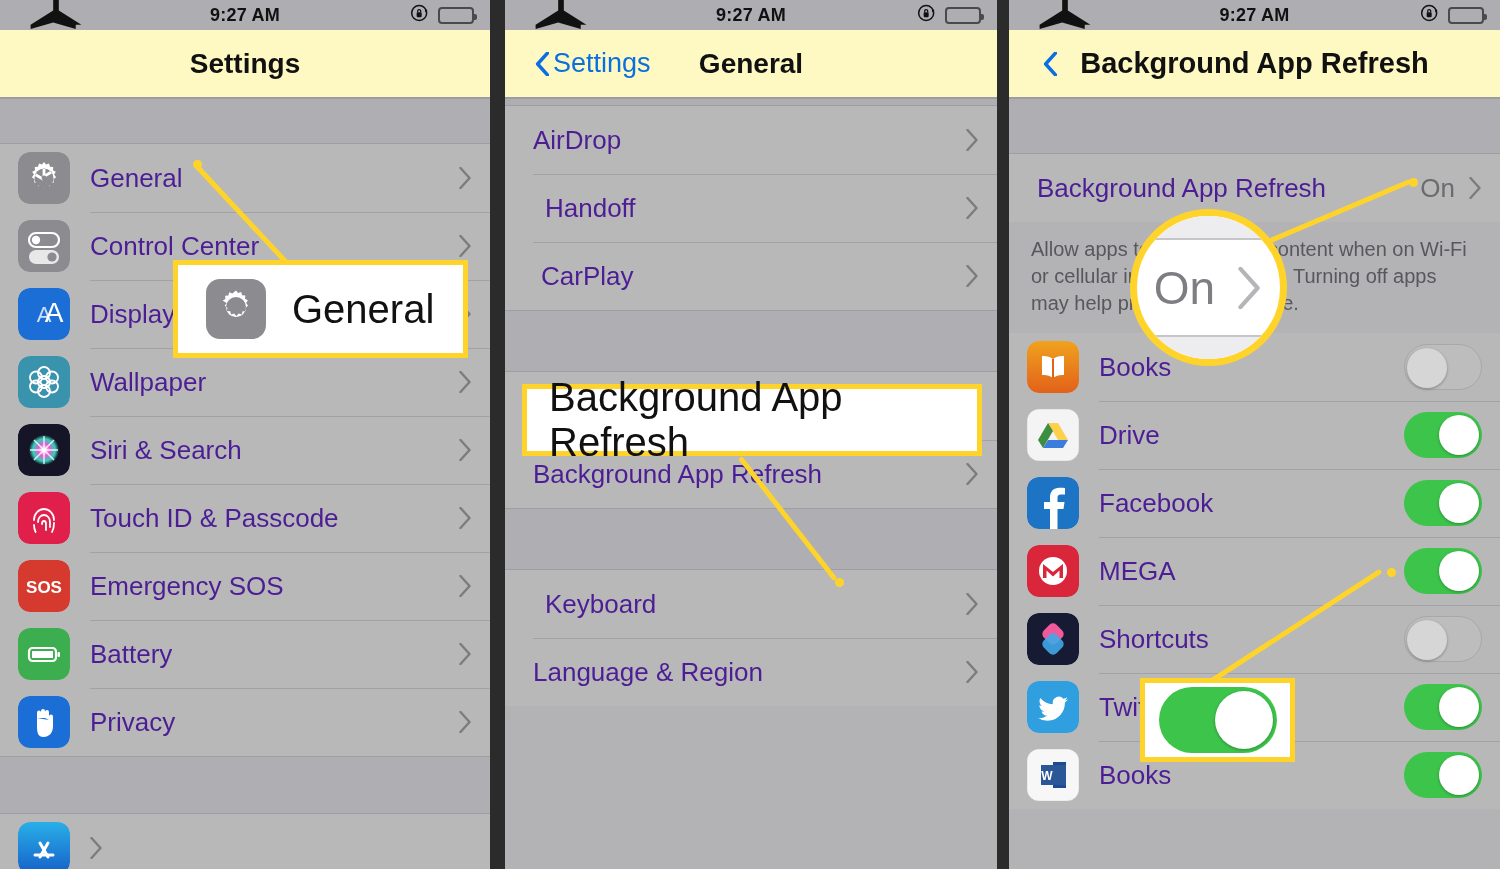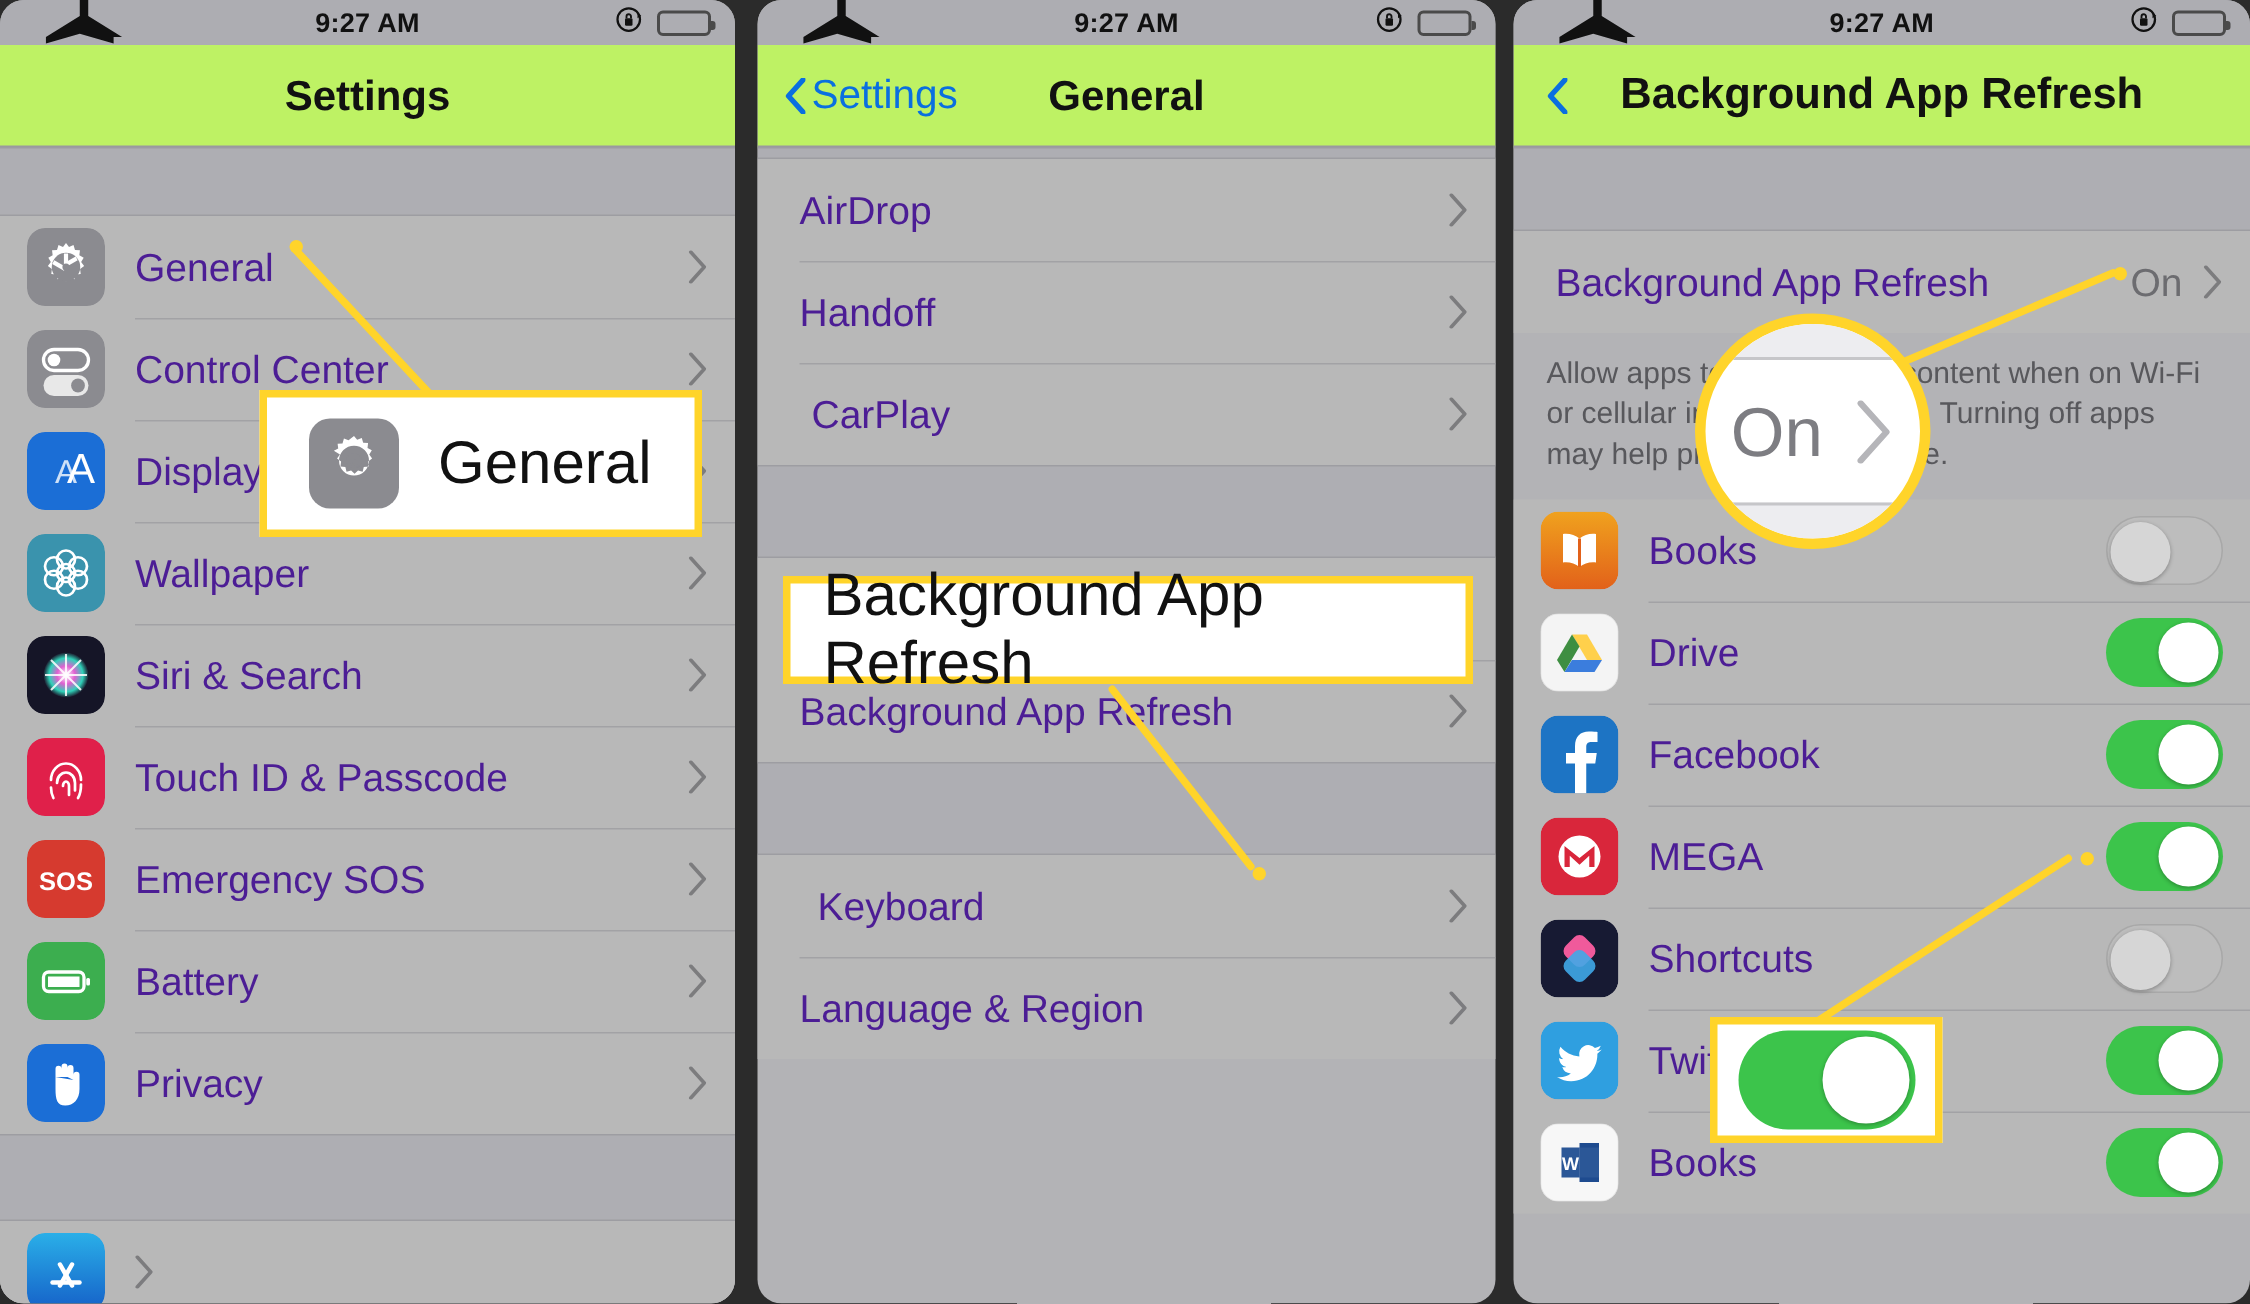--- a/index.html
+++ b/index.html
@@ -6,21 +6,21 @@
   html, body {
     width: 1500px; height: 869px;
     background: #2b2b2b;
     font-family: "Liberation Sans", sans-serif;
     overflow: hidden;
   }
   #root { position: relative; width: 1500px; height: 869px; background: #2b2b2b; }
 
   .panel {
     position: absolute; top: 0; height: 869px;
-    background: #b3b3b6; overflow: hidden; border-radius: 16px;
+    background: #b3b3b6; overflow: hidden;
   }
   #panel-left   { left: 0px;    width: 490px; }
   #panel-mid    { left: 505px;  width: 492px; }
   #panel-right  { left: 1009px; width: 491px; }
 
   
   .statusbar {
     position: relative; height: 30px; background: #adadb2;
     display: flex; align-items: center; padding: 0 16px;
   }
@@ -32,22 +32,22 @@
     position: relative; padding: 2px; background: transparent;
   }
   .batt-fill { width: 100%; height: 100%; background: #111; border-radius: 1px; }
   .batt::after {
     content: ""; position: absolute; right: -5px; top: 5px;
     width: 3px; height: 6px; background: #4a4a4a; border-radius: 0 2px 2px 0;
   }
 
   
   .navbar {
-    position: relative; height: 68px; background: #bef264;
-    display: flex; align-items: center; padding: 0 18px;
+    position: relative; height: 68px; background: #fef9c3;
+    display: flex; align-items: center; padding: 0 30px;
     border-bottom: 1px solid #9a9a9f;
   }
   .nav-back { display: flex; align-items: center; color: #0a6fe0; cursor: pointer; }
   .chev-back { width: 14px; height: 24px; flex: none; }
   .nav-back-label { font-size: 27px; color: #0a6fe0; margin-left: 4px; }
   .nav-title {
     position: absolute; left: 0; right: 0; text-align: center;
     font-size: 28px; font-weight: bold; color: #111; pointer-events: none;
   }
   .nav-title.big { font-size: 29px; }
@@ -359,21 +359,21 @@
     </div>
 
     <div class="gap" style="height:8px"></div>
     <div class="list" id="mid-list1">
     <div class="row noicon" style="padding-left:28px">
       <span class="row-label">AirDrop</span>
       <svg class="chev" viewBox="0 0 12 22">
             <path d="M1 1l9 10-9 10" fill="none" stroke="#4c4c50" stroke-width="2.4" stroke-linecap="round" stroke-linejoin="round"></path>
           </svg>
     </div>
-    <div class="row noicon" style="padding-left:28px">
+    <div class="row noicon" style="padding-left:40px">
       <span class="row-label">Handoff</span>
       <svg class="chev" viewBox="0 0 12 22">
             <path d="M1 1l9 10-9 10" fill="none" stroke="#4c4c50" stroke-width="2.4" stroke-linecap="round" stroke-linejoin="round"></path>
           </svg>
     </div>
     <div class="row noicon" style="padding-left:36px">
       <span class="row-label">CarPlay</span>
       <svg class="chev" viewBox="0 0 12 22">
             <path d="M1 1l9 10-9 10" fill="none" stroke="#4c4c50" stroke-width="2.4" stroke-linecap="round" stroke-linejoin="round"></path>
           </svg>

